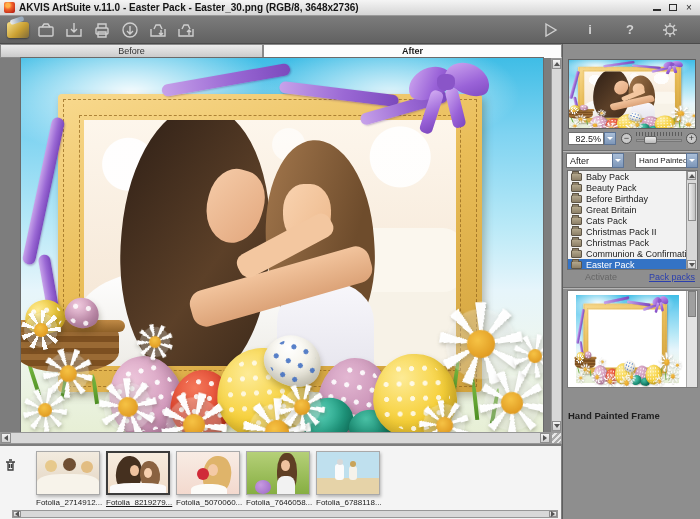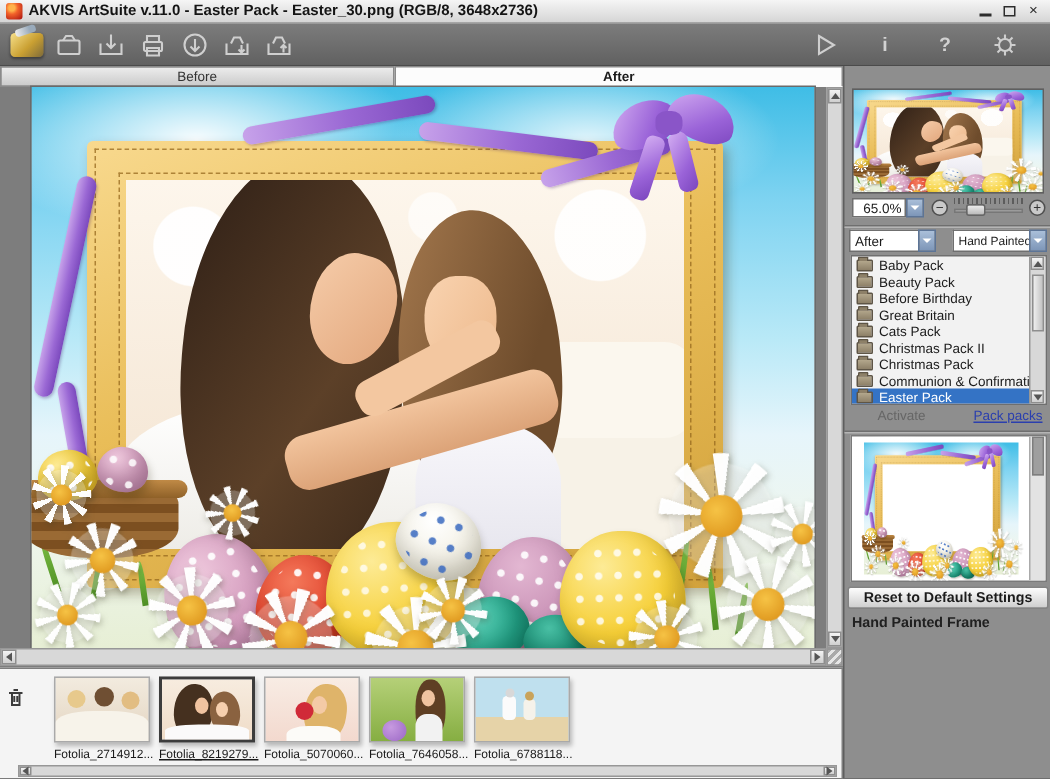--- a/index.html
+++ b/index.html
@@ -508,21 +508,21 @@
           </div>
           <div style="position: absolute; left: 492px; top: 276px; width: 44px; height: 44px; transform: rotate(5deg); border-radius: 50%; background: radial-gradient(circle, rgba(255, 255, 255, 0.25) 0px, rgba(255, 255, 255, 0.25) 58%, transparent 60%), repeating-conic-gradient(rgba(255, 255, 255, 0.98) 0deg, rgba(255, 255, 255, 0.98) 15deg, rgba(255, 255, 255, 0) 15deg, rgba(255, 255, 255, 0) 40deg); filter: drop-shadow(rgba(60, 60, 40, 0.35) 1px 2px 2px);">
             <div style="position: absolute; left: 33%; top: 33%; width: 34%; height: 34%; border-radius: 50%; background: radial-gradient(circle at 40% 35%, rgb(246, 195, 69), rgb(217, 141, 21));"></div>
           </div>
           <div style="position: absolute; left: 2px; top: 330px; width: 44px; height: 44px; transform: rotate(8deg); border-radius: 50%; background: radial-gradient(circle, rgba(255, 255, 255, 0.25) 0px, rgba(255, 255, 255, 0.25) 58%, transparent 60%), repeating-conic-gradient(rgba(255, 255, 255, 0.98) 0deg, rgba(255, 255, 255, 0.98) 15deg, rgba(255, 255, 255, 0) 15deg, rgba(255, 255, 255, 0) 40deg); filter: drop-shadow(rgba(60, 60, 40, 0.35) 1px 2px 2px);">
             <div style="position: absolute; left: 33%; top: 33%; width: 34%; height: 34%; border-radius: 50%; background: radial-gradient(circle at 40% 35%, rgb(246, 195, 69), rgb(217, 141, 21));"></div>
           </div>
         </div>
     </div>
     <div class="zoomrow">
-      <div class="zoombox">65.0%</div>
+      <div class="zoombox">82.5%</div>
       <div class="ddbtn" style="left:41px;top:0;">
           <span class="tri down"></span>
         </div>
       <div class="roundbtn" style="left:58px;">−</div>
       <div class="slider">
         <span class="ticks"></span>
           <span class="groove"></span>
           <span class="thumb"></span>
       </div>
       <div class="roundbtn" style="left:123px;">+</div>
@@ -687,16 +687,15 @@
             <div style="position: absolute; left: 33%; top: 33%; width: 34%; height: 34%; border-radius: 50%; background: radial-gradient(circle at 40% 35%, rgb(246, 195, 69), rgb(217, 141, 21));"></div>
           </div>
           <div style="position: absolute; left: 2px; top: 330px; width: 44px; height: 44px; transform: rotate(8deg); border-radius: 50%; background: radial-gradient(circle, rgba(255, 255, 255, 0.25) 0px, rgba(255, 255, 255, 0.25) 58%, transparent 60%), repeating-conic-gradient(rgba(255, 255, 255, 0.98) 0deg, rgba(255, 255, 255, 0.98) 15deg, rgba(255, 255, 255, 0) 15deg, rgba(255, 255, 255, 0) 40deg); filter: drop-shadow(rgba(60, 60, 40, 0.35) 1px 2px 2px);">
             <div style="position: absolute; left: 33%; top: 33%; width: 34%; height: 34%; border-radius: 50%; background: radial-gradient(circle at 40% 35%, rgb(246, 195, 69), rgb(217, 141, 21));"></div>
           </div>
         </div>
       <div class="fp-sb">
           <span class="thumbv"></span>
         </div>
     </div>
-    <div class="resetbtn">Reset to Default Settings</div>
     <div class="desc-title">Hand Painted Frame</div>
   </div>
 </div>
 
 </body></html>

